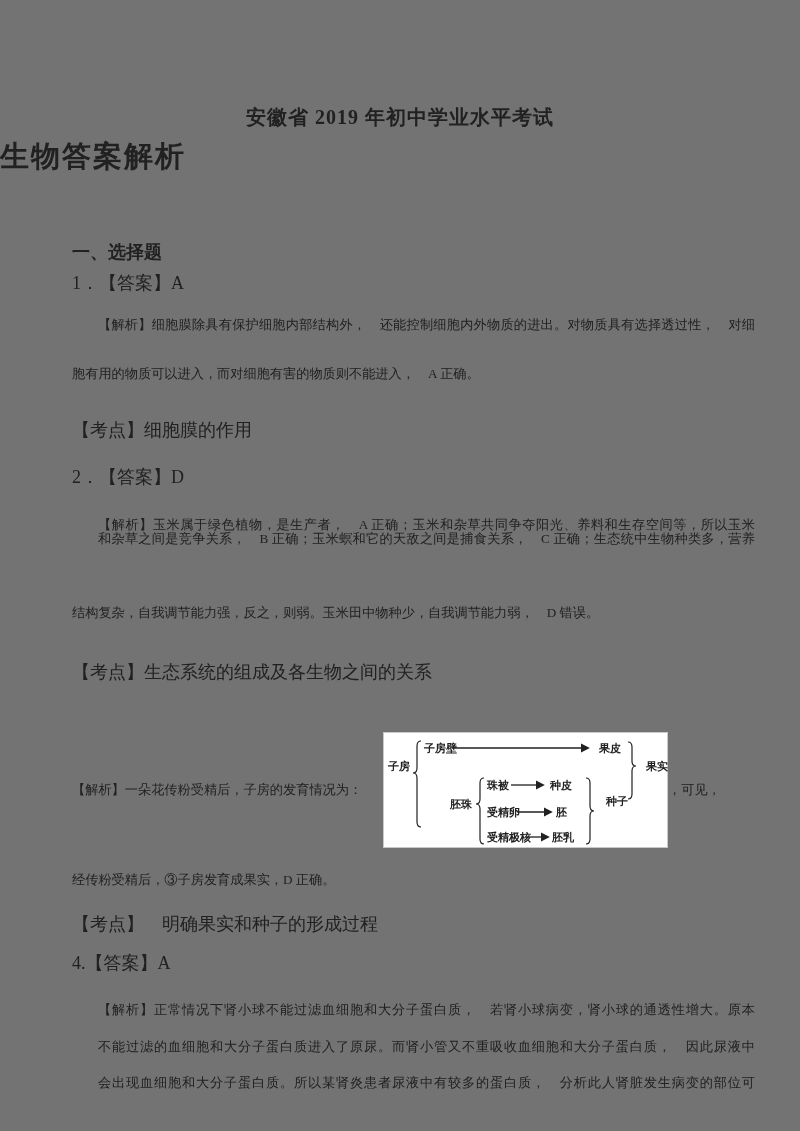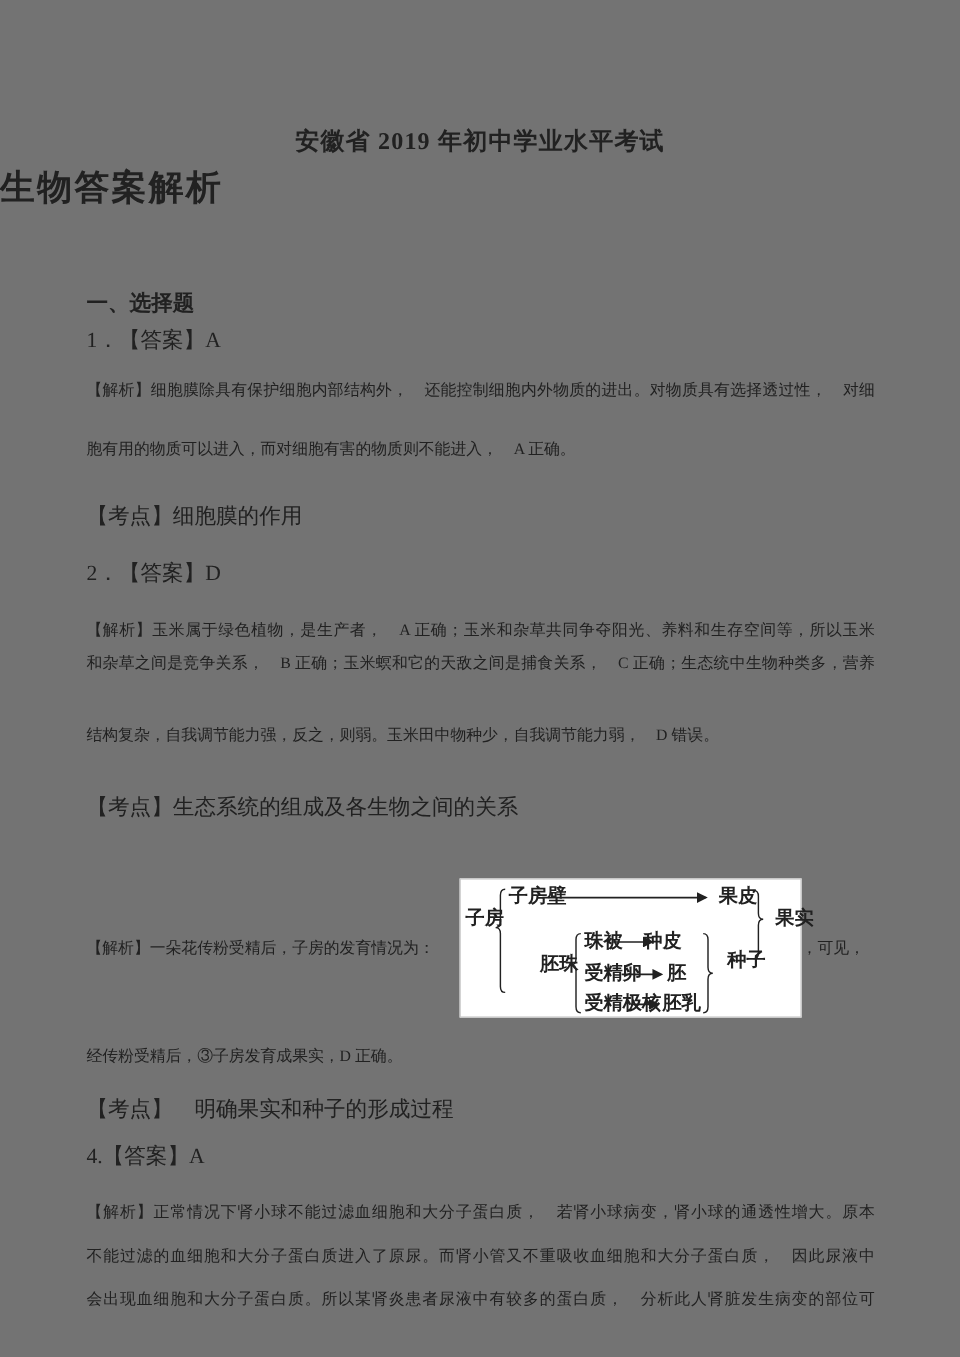--- a/index.html
+++ b/index.html
@@ -15,51 +15,51 @@
   .title2 {
     position:absolute; top:137px; left:0; width:100%; text-align:left;
     font-size:29px; font-weight:700; letter-spacing:2px; margin:0;
     font-family:"Liberation Sans", sans-serif;
   }
   .line {
     position:absolute; left:72px; width:657px;
     font-size:18px; line-height:20px; white-space:normal;
   }
   .para { font-size:13.2px; }
-  .fill { text-align:justify; text-align-last:justify; }
+  .fill { text-align:justify; text-align-last:justify;margin-left:26px; }
   .bold { font-weight:700; font-family:"Liberation Sans", sans-serif; }
   .auto { width:auto;text-align:center; }
   .diagram {
     position:absolute; left:383px; top:732px; width:283px; height:114px;
     border:1px solid #c9c9c9; background:#ffffff;
   }
   .diagram svg { position:absolute; left:0; top:0; }
   .dlbl {
-    position:absolute; font-size:16px; font-weight:700; line-height:12px;
+    position:absolute; font-size:11px; font-weight:700; line-height:12px;
     white-space:nowrap; color:#212121;
   }
 </style>
 </head>
 <body>
 
 <div class="page">
 
   <h1 class="title1">安徽省 2019 年初中学业水平考试</h1>
   <h2 class="title2">生物答案解析</h2>
 
   <div class="line bold" style="top:242px">一、选择题</div>
 
   <div class="line" style="top:273px">1．【答案】A</div>
   <div class="line para fill" style="top:315px">【解析】细胞膜除具有保护细胞内部结构外，　还能控制细胞内外物质的进出。对物质具有选择透过性，　对细</div>
   <div class="line" style="top:420px">【考点】细胞膜的作用</div>
   <div class="line para" style="top:364px">胞有用的物质可以进入，而对细胞有害的物质则不能进入，　A 正确。</div>
 
   <div class="line" style="top:467px">2．【答案】D</div>
   <div class="line para fill" style="top:515px">【解析】玉米属于绿色植物，是生产者，　A 正确；玉米和杂草共同争夺阳光、养料和生存空间等，所以玉米</div>
-  <div class="line para fill" style="top:543px">和杂草之间是竞争关系，　B 正确；玉米螟和它的天敌之间是捕食关系，　C 正确；生态统中生物种类多，营养</div>
+  <div class="line para fill" style="top:529px">和杂草之间是竞争关系，　B 正确；玉米螟和它的天敌之间是捕食关系，　C 正确；生态统中生物种类多，营养</div>
   <div class="line para" style="top:603px">结构复杂，自我调节能力强，反之，则弱。玉米田中物种少，自我调节能力弱，　D 错误。</div>
   <div class="line" style="top:662px">【考点】生态系统的组成及各生物之间的关系</div>
 
   <div class="line para auto" style="top:780px">【解析】一朵花传粉受精后，子房的发育情况为：</div>
 
   <div class="diagram">
     <svg width="283" height="114" viewBox="0 0 283 114">
       <defs>
         <marker id="ah" viewBox="0 0 10 10" refX="8" refY="5" markerWidth="7" markerHeight="7" orient="auto">
           <path d="M0,0 L10,5 L0,10 z" fill="#212121"></path>
@@ -76,21 +76,21 @@
       <line x1="68" y1="15" x2="204" y2="15" stroke="#212121" stroke-width="1.3" marker-end="url(#ah)"></line>
       <line x1="127" y1="52" x2="159" y2="52" stroke="#212121" stroke-width="1.3" marker-end="url(#ah)"></line>
       <line x1="134" y1="79" x2="167" y2="79" stroke="#212121" stroke-width="1.3" marker-end="url(#ah)"></line>
       <line x1="142" y1="104" x2="164" y2="104" stroke="#212121" stroke-width="1.3" marker-end="url(#ah)"></line>
     </svg>
     <span class="dlbl" style="left:4px;top:27px">子房</span>
     <span class="dlbl" style="left:40px;top:9px">子房壁</span>
     <span class="dlbl" style="left:215px;top:9px">果皮</span>
     <span class="dlbl" style="left:66px;top:65px">胚珠</span>
     <span class="dlbl" style="left:103px;top:46px">珠被</span>
-    <span class="dlbl" style="left:152px;top:46px">种皮</span>
+    <span class="dlbl" style="left:166px;top:46px">种皮</span>
     <span class="dlbl" style="left:103px;top:73px">受精卵</span>
     <span class="dlbl" style="left:172px;top:73px">胚</span>
     <span class="dlbl" style="left:103px;top:98px">受精极核</span>
     <span class="dlbl" style="left:168px;top:98px">胚乳</span>
     <span class="dlbl" style="left:222px;top:62px">种子</span>
     <span class="dlbl" style="left:262px;top:27px">果实</span>
   </div>
 
   <div class="line para auto" style="left:668px;top:780px">，可见，</div>
   <div class="line para" style="top:870px">经传粉受精后，③子房发育成果实，D 正确。</div>

